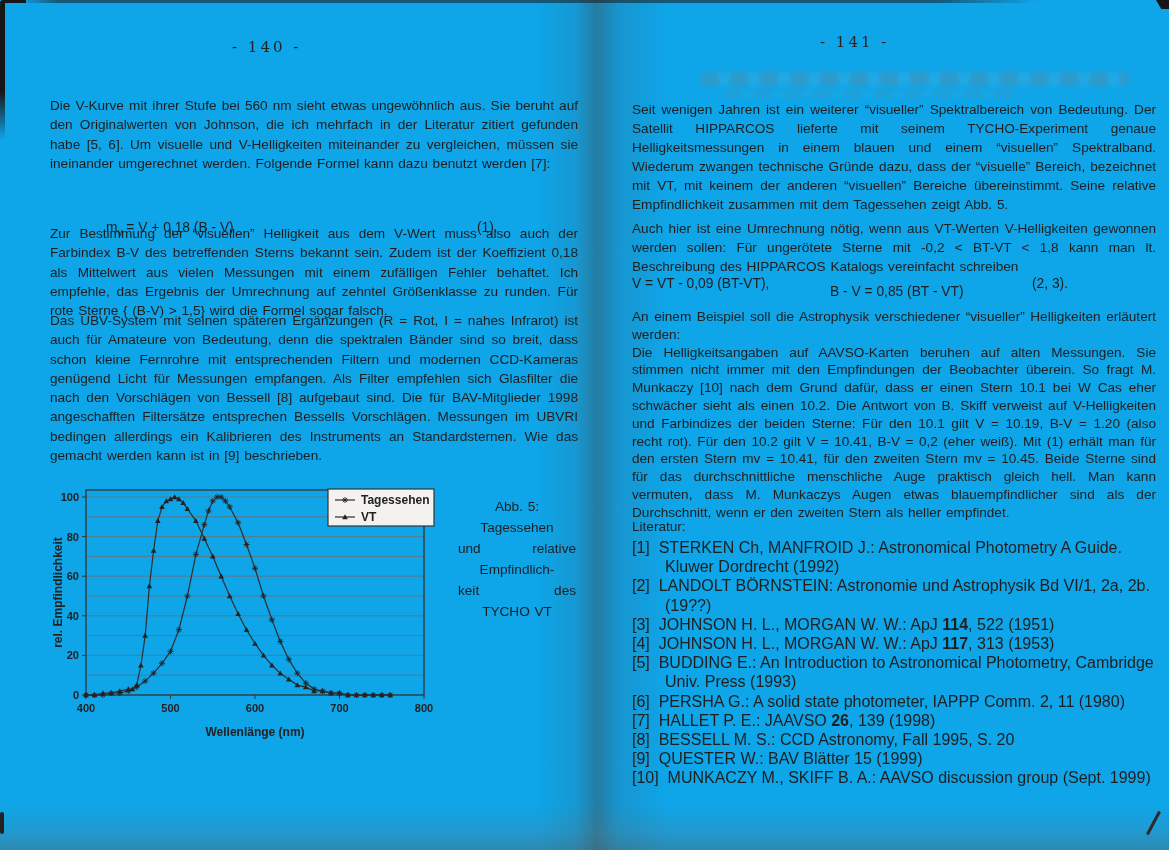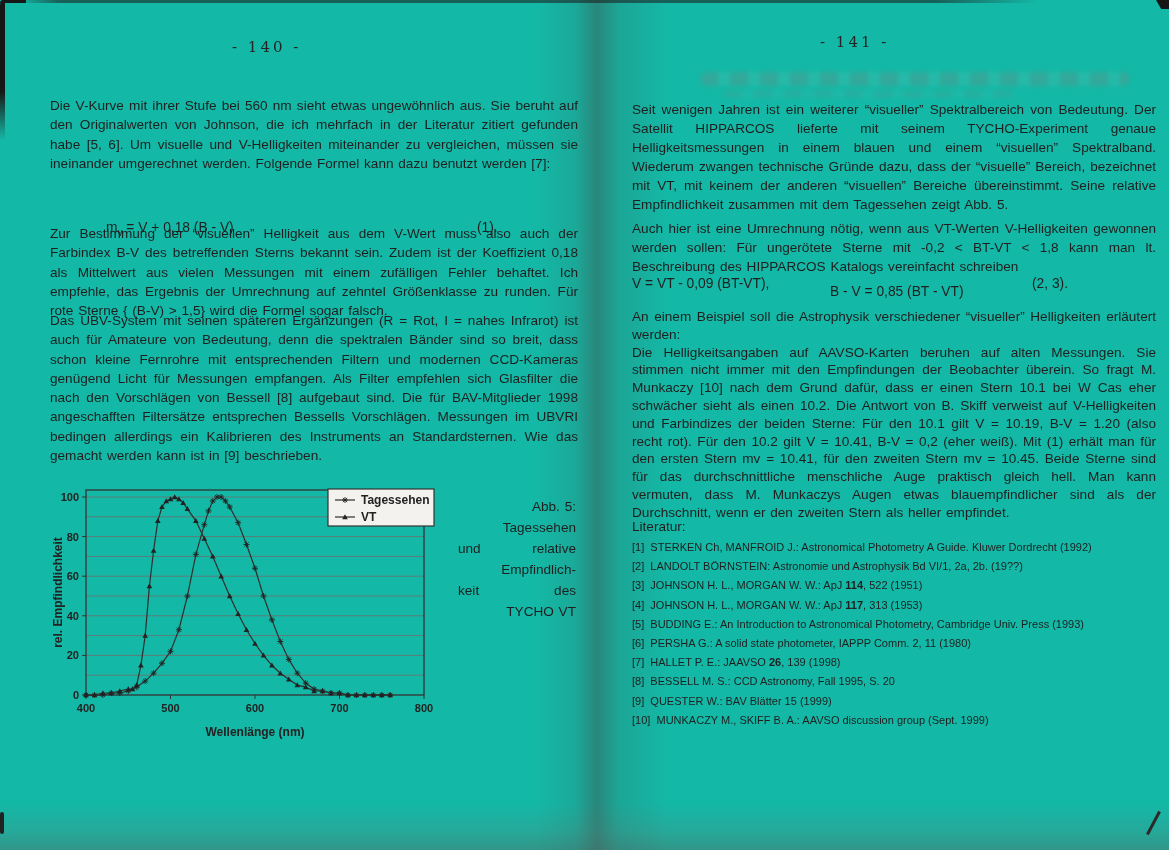--- a/index.html
+++ b/index.html
@@ -1,17 +1,17 @@
 <!DOCTYPE html>
 <html><head>
 <meta charset="utf-8">
 <style>
   html,body{margin:0;padding:0;background:#3a3a38;}
   #scan{position:relative;width:1169px;height:850px;overflow:hidden;
-        background:#14b8a6;font-family:"Liberation Sans",sans-serif;color:#1f1f1f;}
+        background:#0ea5e9;font-family:"Liberation Sans",sans-serif;color:#1f1f1f;}
   
   #gutter-shadow{position:absolute;left:536px;top:0;width:132px;height:100%;
      background:linear-gradient(90deg,rgba(70,67,63,0) 0%,rgba(70,67,63,.13) 30%,
        rgba(70,67,63,.42) 46%,rgba(70,67,63,.16) 62%,rgba(70,67,63,0) 100%);}
   #bottom-shadow{position:absolute;left:0;bottom:0;width:100%;height:46px;
      background:linear-gradient(to bottom,rgba(110,107,103,0),rgba(110,107,103,.20) 60%,rgba(95,92,88,.38));}
   #edge-top{position:absolute;left:18px;top:0;width:1020px;height:3px;
      background:linear-gradient(90deg,rgba(25,25,25,0),rgba(25,25,25,.55) 4%,rgba(25,25,25,.55) 90%,rgba(25,25,25,0));}
   #corner-tl-bar{position:absolute;left:0;top:0;width:5px;height:140px;
      border-top-left-radius:10px;background:linear-gradient(#161616 65%,rgba(22,22,22,0));}
@@ -37,31 +37,31 @@
   #l-p3{left:50px;top:311px;width:528px;}
   #head-140{left:232px;top:38px;}
   #head-141{left:820px;top:33px;}
   #r-p1{left:632px;top:100px;width:524px;line-height:19px;}
   #r-p2{left:632px;top:219px;width:524px;line-height:19px;}
   #r-formula{left:632px;top:276px;width:524px;font-size:13.8px;height:20px;}
   #r-formula .f3{position:absolute;left:198px;top:8px;}
   #r-formula .fnum{position:absolute;left:400px;top:0;}
   #r-p3{left:632px;top:308px;width:524px;line-height:17.8px;}
   #r-lit-head{left:632px;top:519px;width:524px;font-size:13.6px;}
-  #r-refs{left:632px;top:538px;width:527px;font-size:11px;line-height:19.2px;}
+  #r-refs{left:632px;top:538px;width:527px;font-size:16px;line-height:19.2px;}
   .ref-row{padding-left:33px;text-indent:-33px;}
   .ref-b{font-weight:bold;}
   
   #fig-chart{left:50px;top:486px;width:398px;height:262px;}
   #chart-svg text{font-family:"Liberation Sans",sans-serif;fill:#222;}
   #chart-svg .tick{font-size:11px;font-weight:bold;}
   #chart-svg .axlab{font-size:12px;font-weight:bold;}
   #chart-svg .leg{font-size:12px;font-weight:600;}
   #fig-caption{left:458px;top:496px;width:118px;font-size:13.6px;line-height:21px;}
-  .cap-line{text-align:right;}
+  .cap-line{text-align:center;}
   .cap-line:nth-child(3),.cap-line:nth-child(5){text-align:justify;text-align-last:justify;}
 </style>
 </head>
 <body>
 
 <div id="scan">
 
   <div id="gutter-shadow"></div>
   <div id="bottom-shadow"></div>
   <div id="edge-top"></div>

